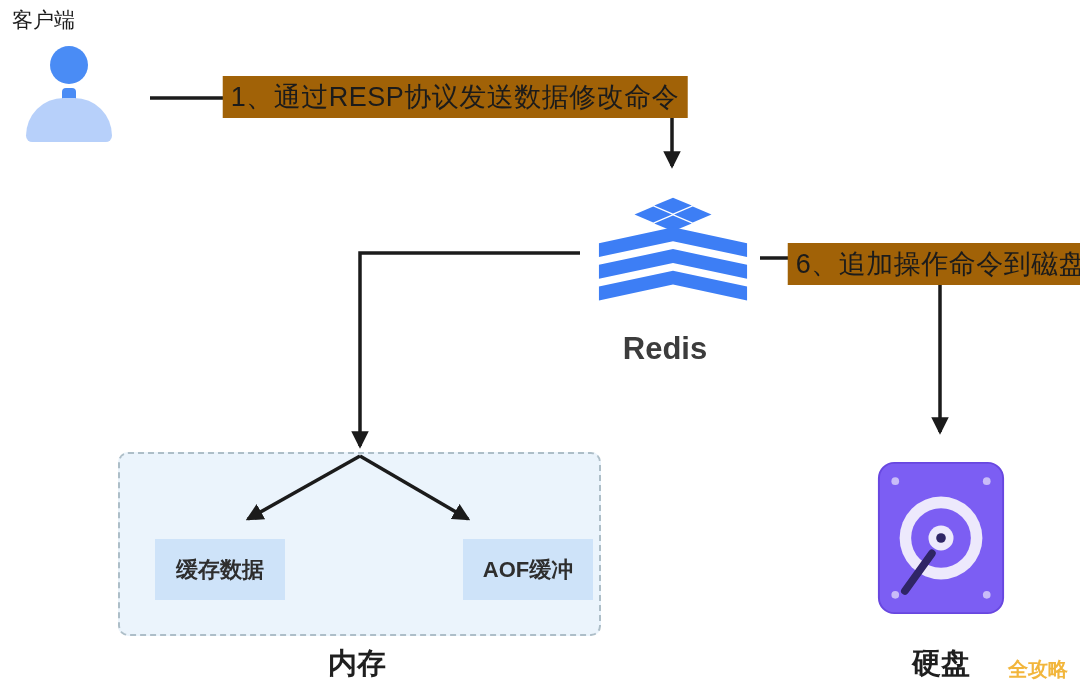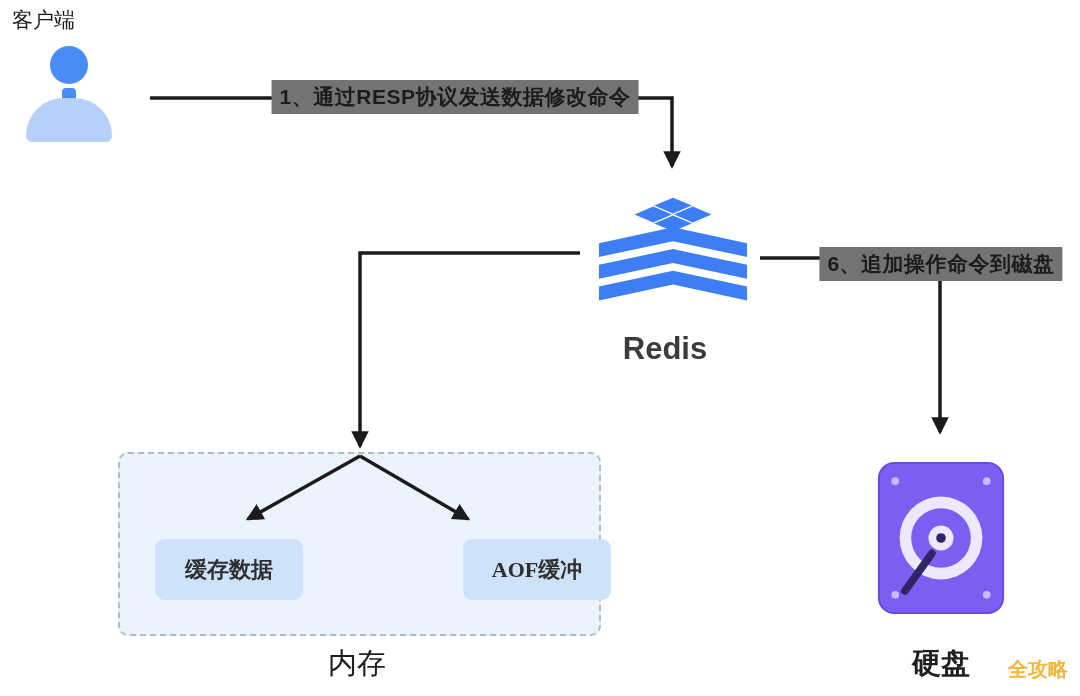--- a/index.html
+++ b/index.html
@@ -14,41 +14,41 @@
 
   
   .label-client {
     left:12px; top:6px;
     font-size:21px; font-weight:400; color:#1c1c1c;
     z-index:4;
   }
   .arrow-label {
     position:absolute;
     transform:translate(-50%,-50%);
-    background:#737373;
-    font-size:21px; font-weight:700; color:#1b1b1b;
+    background:#a16207;
+    font-size:27px; font-weight:400; color:#1b1b1b;
     white-space:nowrap;
     padding:3px 8px;
     z-index:3;
     letter-spacing:0.5px;
   }
   .lbl-step1 { left:455px; top:97px; }
   .lbl-step2 { left:374px; top:251px; }
   .lbl-step3 { left:941px; top:264px; }
 
   .label-redis {
     left:665px; top:331px;
     transform:translateX(-50%);
     font-size:31px; font-weight:600; color:#3c3c3c;
     z-index:4;
   }
   .label-memory {
     left:357px; top:644px;
     transform:translateX(-50%);
-    font-size:29px; font-weight:400; color:#1f1f1f;
+    font-size:29px; font-weight:700; color:#1f1f1f;
     z-index:4;
   }
   .label-disk {
     left:941px; top:644px;
     transform:translateX(-50%);
     font-size:29px; font-weight:700; color:#1f1f1f;
     z-index:4;
   }
   .watermark {
     left:1008px; top:656px;
@@ -82,27 +82,26 @@
   
   .memory-region {
     left:118px; top:452px; width:483px; height:184px;
     background:#EBF4FC;
     border:2px dashed #ADBEC8;
     border-radius:10px;
     z-index:1;
   }
   .inner-box {
     position:absolute;
-    width:148px; height:61px; top:539px;
+    width:130px; height:61px; top:539px;
     background:#CEE3F9;
-    border-radius:9px;
+    border-radius:0;
     display:flex; align-items:center; justify-content:center;
     font-size:22px; font-weight:700; color:#2e2e2e;
     z-index:4;
-    font-family:Liberation Serif, serif;
   }
   .box-cache { left:155px; }
   .box-aof  { left:419px;margin-left:44px; }
 
   
   .redis-logo { left:594px; top:197px; width:158px; height:115px; z-index:4; }
   .disk-icon  { left:876px; top:458px; width:130px; height:160px; z-index:4; }
 </style>
 </head>
 <body>

